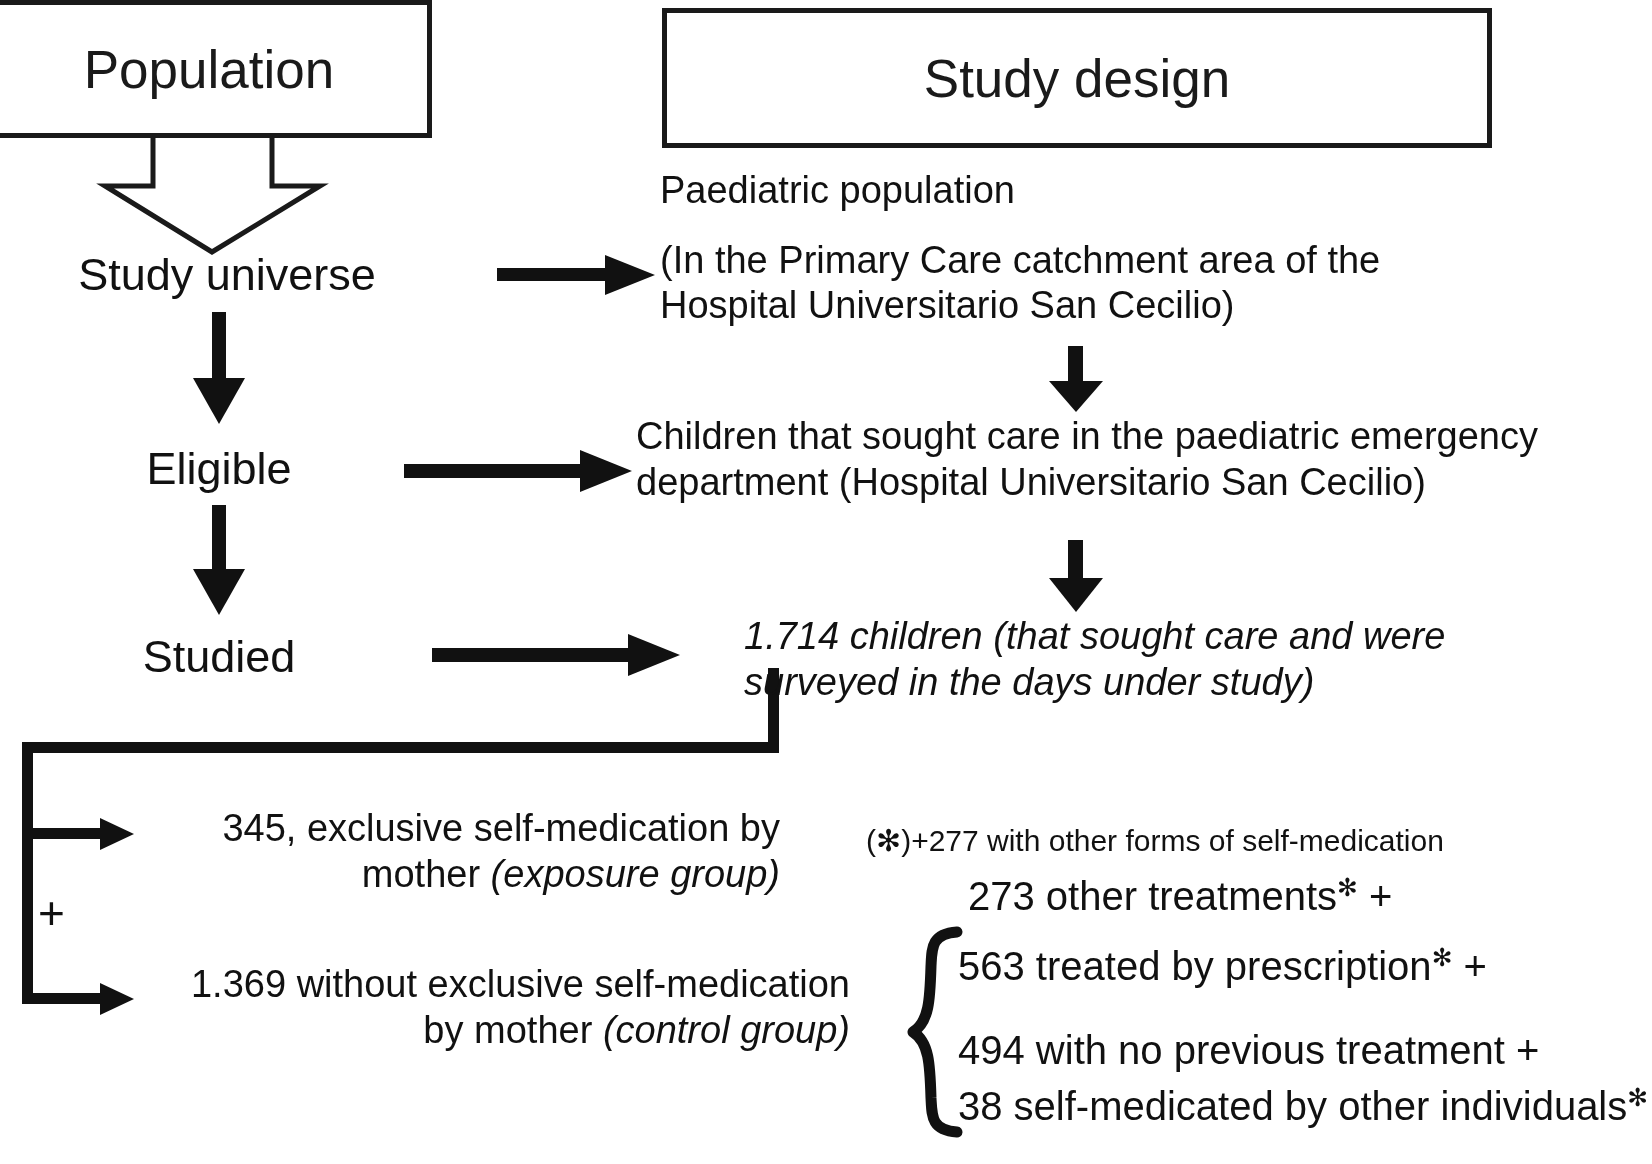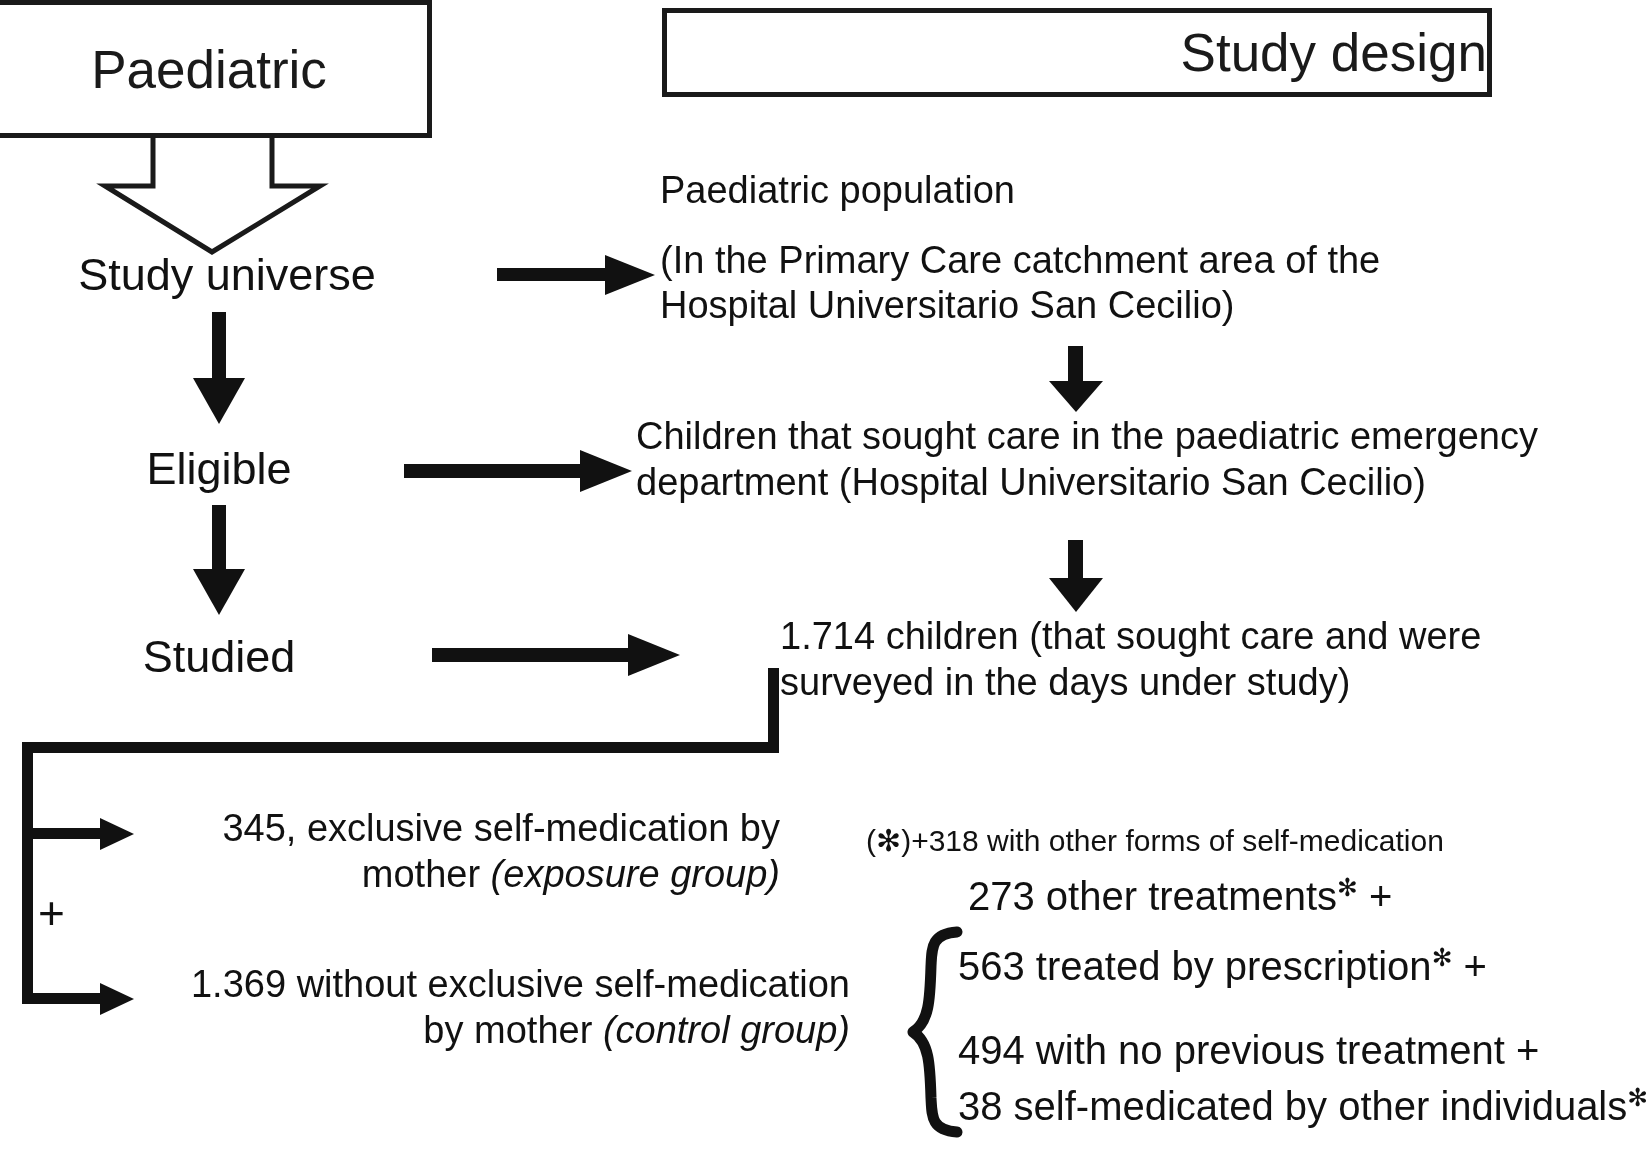--- a/index.html
+++ b/index.html
@@ -145,45 +145,45 @@
     </g>
 
     <path d="M 957 932
              C 931 934, 932 948, 931 966
              C 930 1000, 929 1022, 913 1032
              C 929 1042, 930 1064, 931 1098
              C 932 1116, 931 1130, 957 1132" fill="none" stroke="#111" stroke-width="11" stroke-linecap="round" stroke-linejoin="round"></path>
   </svg>
 
   <div class="abs hdr-box" style="left:-14px; top:0px; width:446px; height:138px;">
-    <span class="hdr-text">Paediatric</span>
-  </div>
-
-  <div class="abs hdr-box" style="left:662px; top:8px; width:830px; height:89px;justify-content:flex-end;">
+    <span class="hdr-text">Population</span>
+  </div>
+
+  <div class="abs hdr-box" style="left:662px; top:8px; width:830px; height:140px;">
     <span class="hdr-text">Study design</span>
   </div>
 
   <div class="abs stage-label" style="left:0px; top:252px; width:438px;padding-left:8px;">Study universe</div>
 
   <div class="abs stage-label" style="left:0px; top:446px; width:438px;">Eligible</div>
 
   <div class="abs stage-label" style="left:0px; top:634px; width:438px;">Studied</div>
 
   <div class="abs" style="left:660px; top:168px; width:832px;">
     <div class="body-text">Paediatric population</div>
     <div class="body-text" style="margin-top:24px;">(In the Primary Care catchment area of the</div>
     <div class="body-text">Hospital Universitario San Cecilio)</div>
   </div>
 
   <div class="abs" style="left:636px; top:414px; width:1016px;">
     <div class="body-text">Children that sought care in the paediatric emergency</div>
     <div class="body-text">department (Hospital Universitario San Cecilio)</div>
   </div>
 
-  <div class="abs" style="left:780px; top:614px; width:760px;">
+  <div class="abs" style="left:744px; top:614px; width:760px;font-style:italic;">
     <div class="body-text">1.714 children (that sought care and were</div>
     <div class="body-text">surveyed in the days under study)</div>
   </div>
 
   <div class="abs" style="left:140px; top:806px; width:640px;">
     <div class="body-text left-align">345, exclusive self-medication by</div>
     <div class="body-text left-align">
       <span>mother </span><span class="ital">(exposure group)</span>
     </div>
   </div>
@@ -191,21 +191,21 @@
   <div class="abs plus-sign" style="left:38px; top:890px;">+</div>
 
   <div class="abs" style="left:150px; top:962px; width:700px;">
     <div class="body-text left-align">1.369 without exclusive self-medication</div>
     <div class="body-text left-align">
       <span>by mother </span><span class="ital">(control group)</span>
     </div>
   </div>
 
   <div class="abs small-text" style="left:866px; top:822px;">
-    <span>(</span><span>✻</span><span>)+318 with other forms of self-medication</span>
+    <span>(</span><span>✻</span><span>)+277 with other forms of self-medication</span>
   </div>
 
   <div class="abs list-text" style="left:968px; top:872px;">
     <span>273 other treatments</span><span class="sup">✻</span>
     <span>+</span>
   </div>
 
   <div class="abs list-text" style="left:958px; top:942px;">
     <span>563 treated by prescription</span><span class="sup">✻</span>
     <span>+</span>

